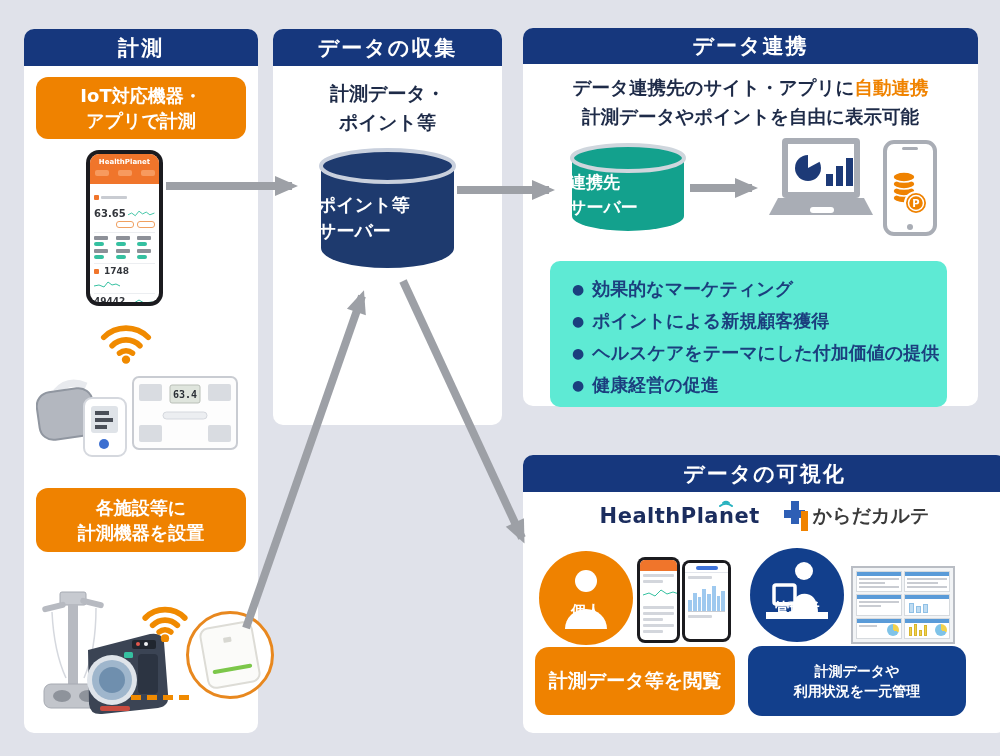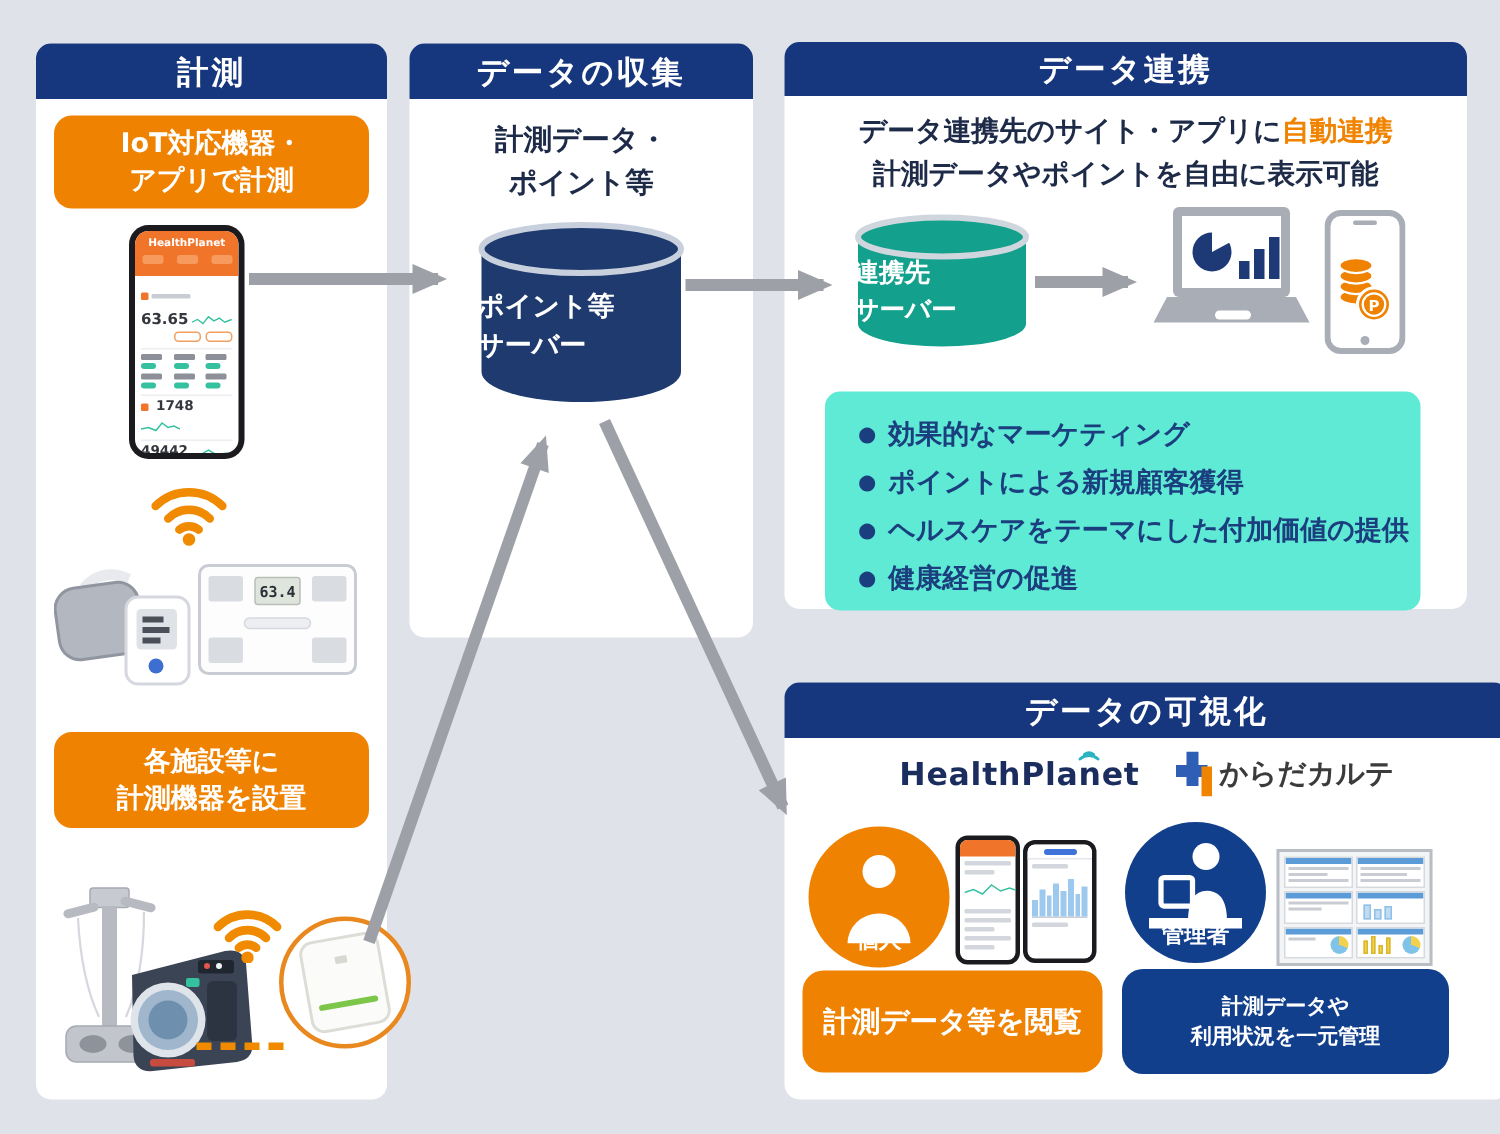--- a/index.html
+++ b/index.html
@@ -48,21 +48,21 @@
   
   .bullet-box{position:absolute;background:#5eead4;border-radius:10px;box-sizing:border-box;padding:16px 14px 10px 22px;}
   .bullet-item{color:#1b3f7e;font-weight:bold;font-size:18px;margin-bottom:8px;white-space:nowrap;}
   .bullet-item::before{content:"●";margin-right:8px;font-size:14px;vertical-align:1px;}
 
   
   .cap{position:absolute;border-radius:14px;color:#fff;font-weight:bold;display:flex;flex-direction:column;
     align-items:center;justify-content:center;text-align:center;}
 
   .big-circle{position:absolute;border-radius:50%;overflow:hidden;}
-  .big-circle .circ-label{position:absolute;bottom:9px;width:100%;text-align:center;color:#fff;font-weight:bold;font-size:15px;}
+  .big-circle .circ-label{position:absolute;bottom:24px;width:100%;text-align:center;color:#fff;font-weight:bold;font-size:15px;}
 
   
   .miniphone{position:absolute;background:#1b1b1f;border-radius:8px;padding:3px;box-sizing:border-box;}
   .mp-screen{width:100%;height:100%;border-radius:5px;overflow:hidden;background:#fff;}
   .mp-head-orange{height:11px;background:#f0752b;}
   .mp-head-blue{height:9px;background:#ffffff;border-bottom:1px solid #e3e6ec;display:flex;align-items:center;justify-content:center;}
   .mp-head-blue i{display:block;width:22px;height:4px;background:#3f73d9;border-radius:2px;}
   .mp-line{height:3px;background:#d3d6dc;border-radius:1px;margin:3px 3px 0 3px;}
   .mp-line.short{width:55%;}
   .mp-chart{display:flex;align-items:flex-end;gap:1px;height:28px;margin:4px 3px 0 3px;border-bottom:1px solid #c9ccd2;}

